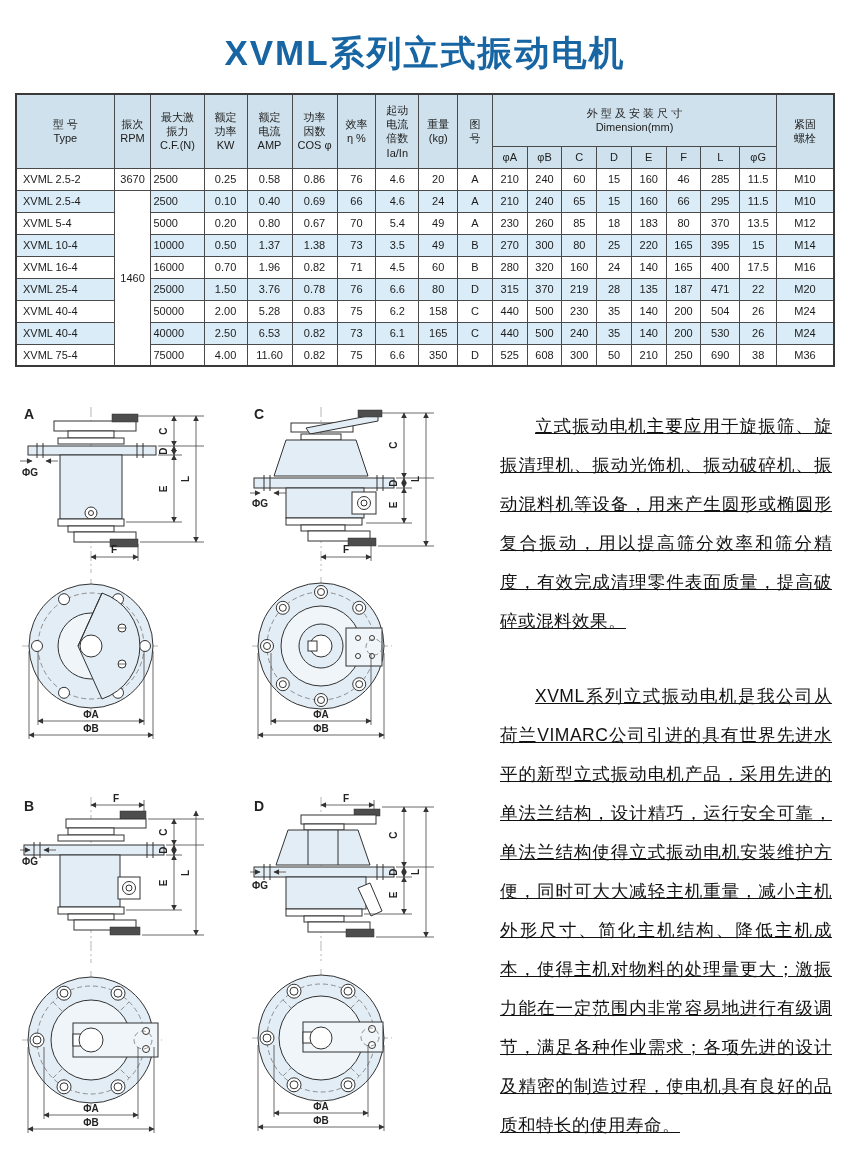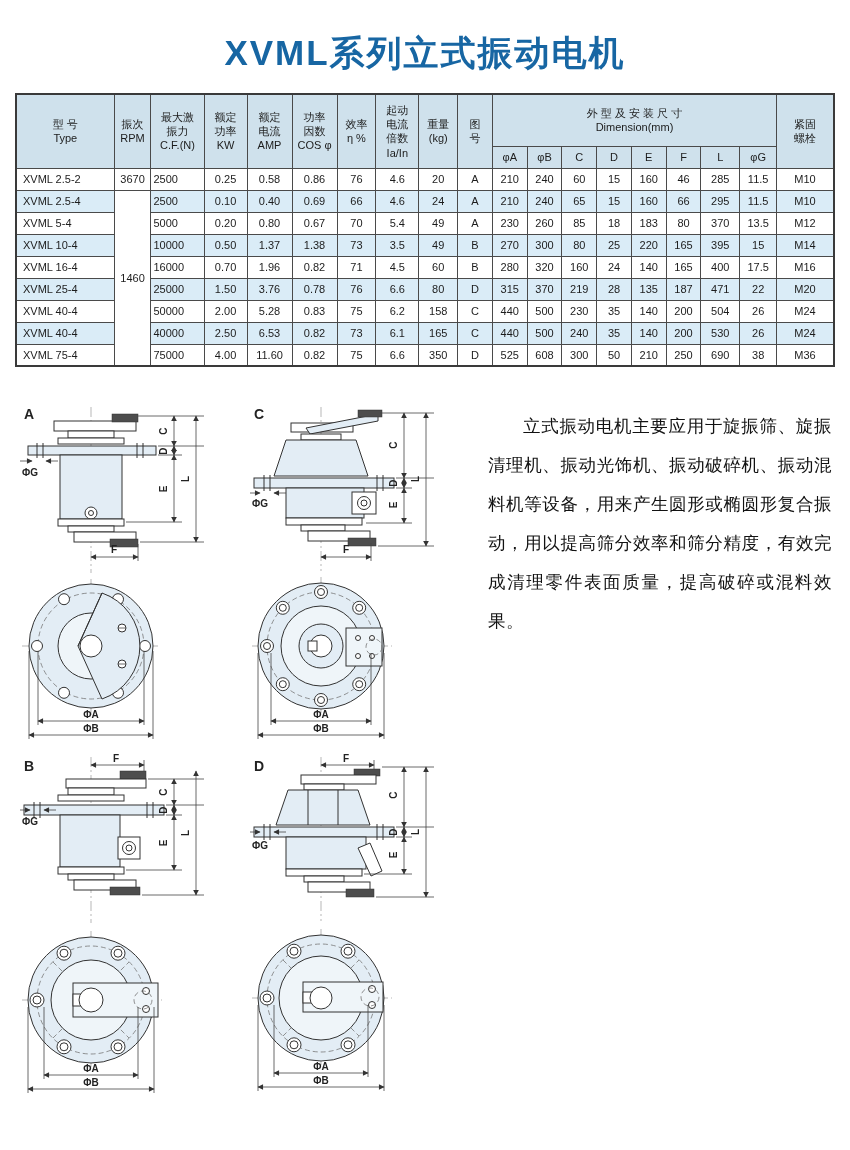--- a/index.html
+++ b/index.html
@@ -37,21 +37,21 @@
   .content { display:flex; margin:34px 12px 0 16px; }
   .diagrams {
     width:460px; display:grid; grid-template-columns:230px 230px; row-gap:4px;
   }
   .dwg { width:228px; height:348px; }
   .text-col {
     flex:1; padding:6px 6px 0 12px;
     font-size:17.5px; line-height:39px; text-align:justify; color:#121212;
     letter-spacing:0.5px;
   }
-  .text-col p { margin:0 0 36px 0; text-indent:2em; }
+  .text-col p { margin:0 0 36px 12px; text-indent:2em;text-decoration:underline; }
   
   svg .s   { fill:none; stroke:#333; stroke-width:1; }
   svg .f0  { fill:#ffffff; stroke:#333; stroke-width:1; }
   svg .f1  { fill:#e3edf5; stroke:#333; stroke-width:1; }
   svg .f2  { fill:#eff5f9; stroke:#333; stroke-width:1; }
   svg .dk  { fill:#4d4d4d; stroke:#333; stroke-width:0.5; }
   svg .cl  { stroke:#999; stroke-width:0.7; stroke-dasharray:10 3 2 3; fill:none; }
   svg .dim { stroke:#444; stroke-width:0.8; fill:none; }
   svg .dsh { stroke:#777; stroke-width:0.8; stroke-dasharray:5 3; fill:none; }
   svg text.lbl { font-family:"Liberation Sans",sans-serif; font-size:14px; font-weight:bold; fill:#222; }
@@ -662,16 +662,17 @@
           <line class="dim" x1="12" y1="334" x2="138" y2="334" marker-start="url(#aD)" marker-end="url(#aD)"></line>
           <text class="dt" x="75" y="317" text-anchor="middle">ΦA</text>
           <text class="dt" x="75" y="331" text-anchor="middle">ΦB</text>
         </g>
       </svg>
 
     </div>
 
     <div class="text-col">
       <p>立式振动电机主要应用于旋振筛、旋振清理机、振动光饰机、振动破碎机、振动混料机等设备，用来产生圆形或椭圆形复合振动，用以提高筛分效率和筛分精度，有效完成清理零件表面质量，提高破碎或混料效果。</p>
+      <p>XVML系列立式振动电机是我公司从荷兰VIMARC公司引进的具有世界先进水平的新型立式振动电机产品，采用先进的单法兰结构，设计精巧，运行安全可靠，单法兰结构使得立式振动电机安装维护方便，同时可大大减轻主机重量，减小主机外形尺寸、简化主机结构、降低主机成本，使得主机对物料的处理量更大；激振力能在一定范围内非常容易地进行有级调节，满足各种作业需求；各项先进的设计及精密的制造过程，使电机具有良好的品质和特长的使用寿命。</p>
     </div>
 
   </div>
 </div>
 
 </body></html>

